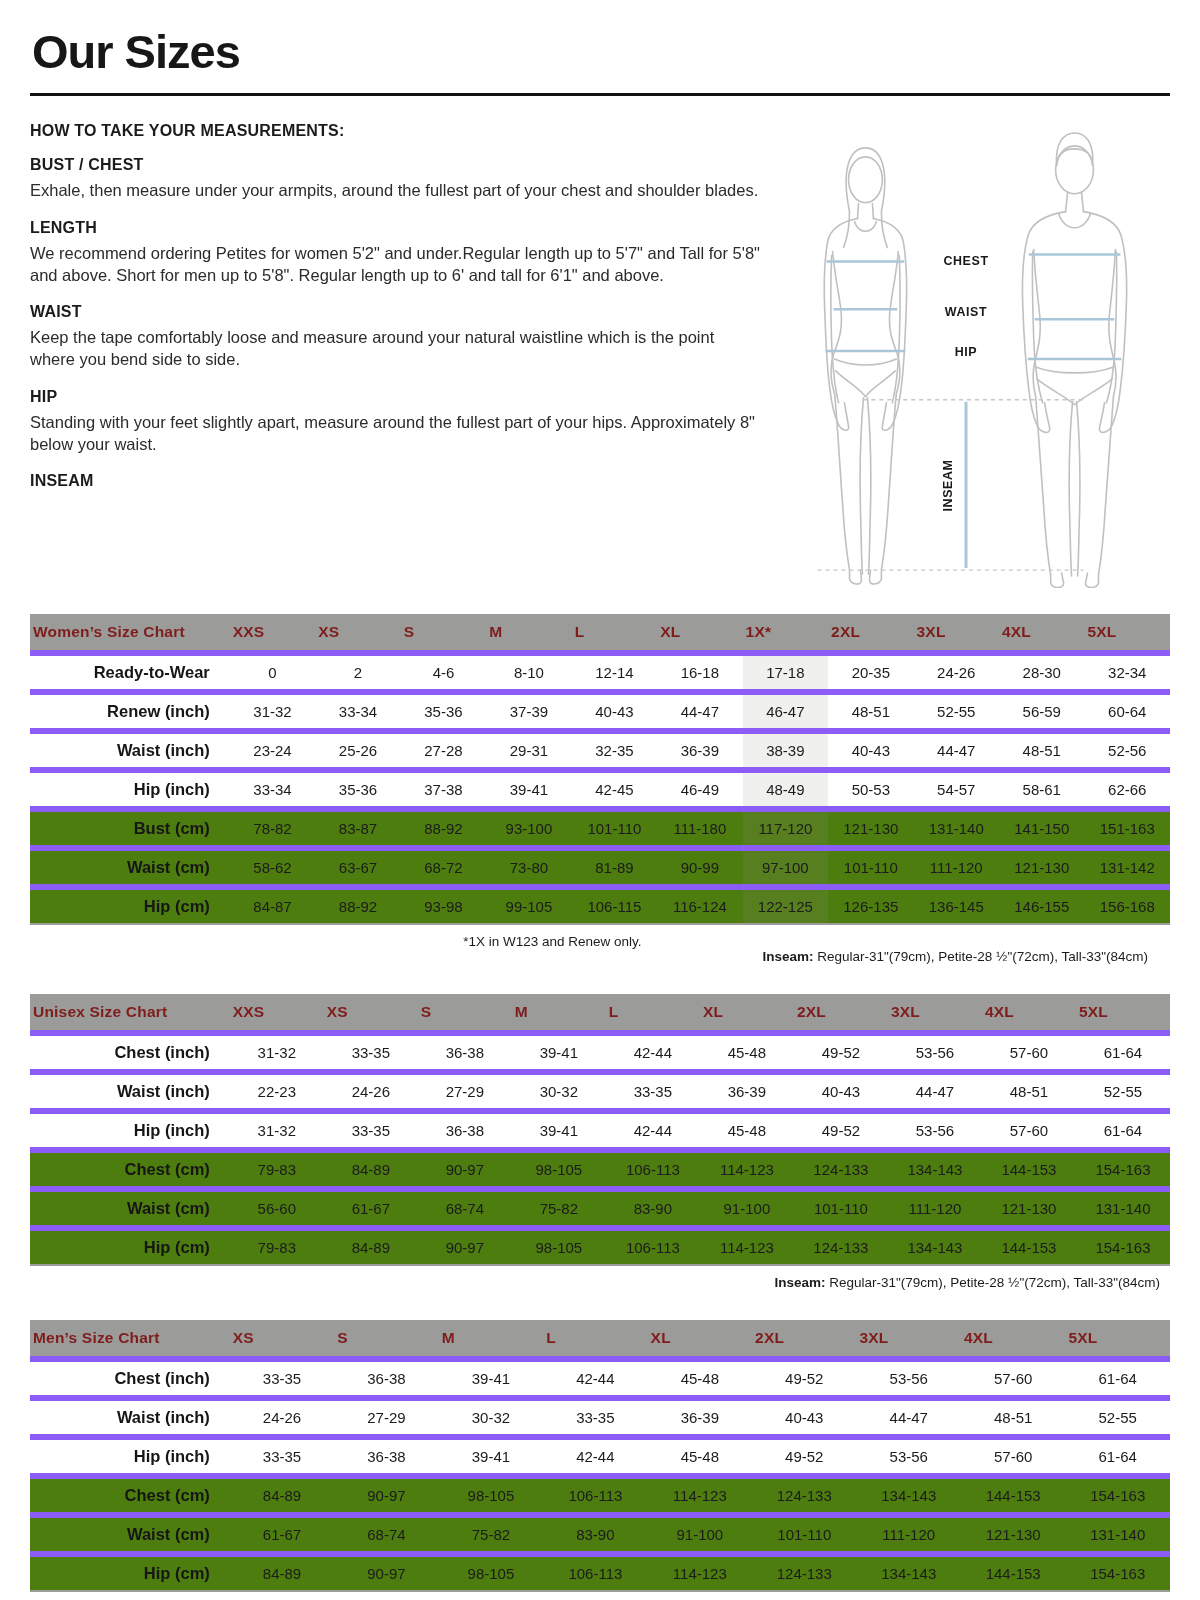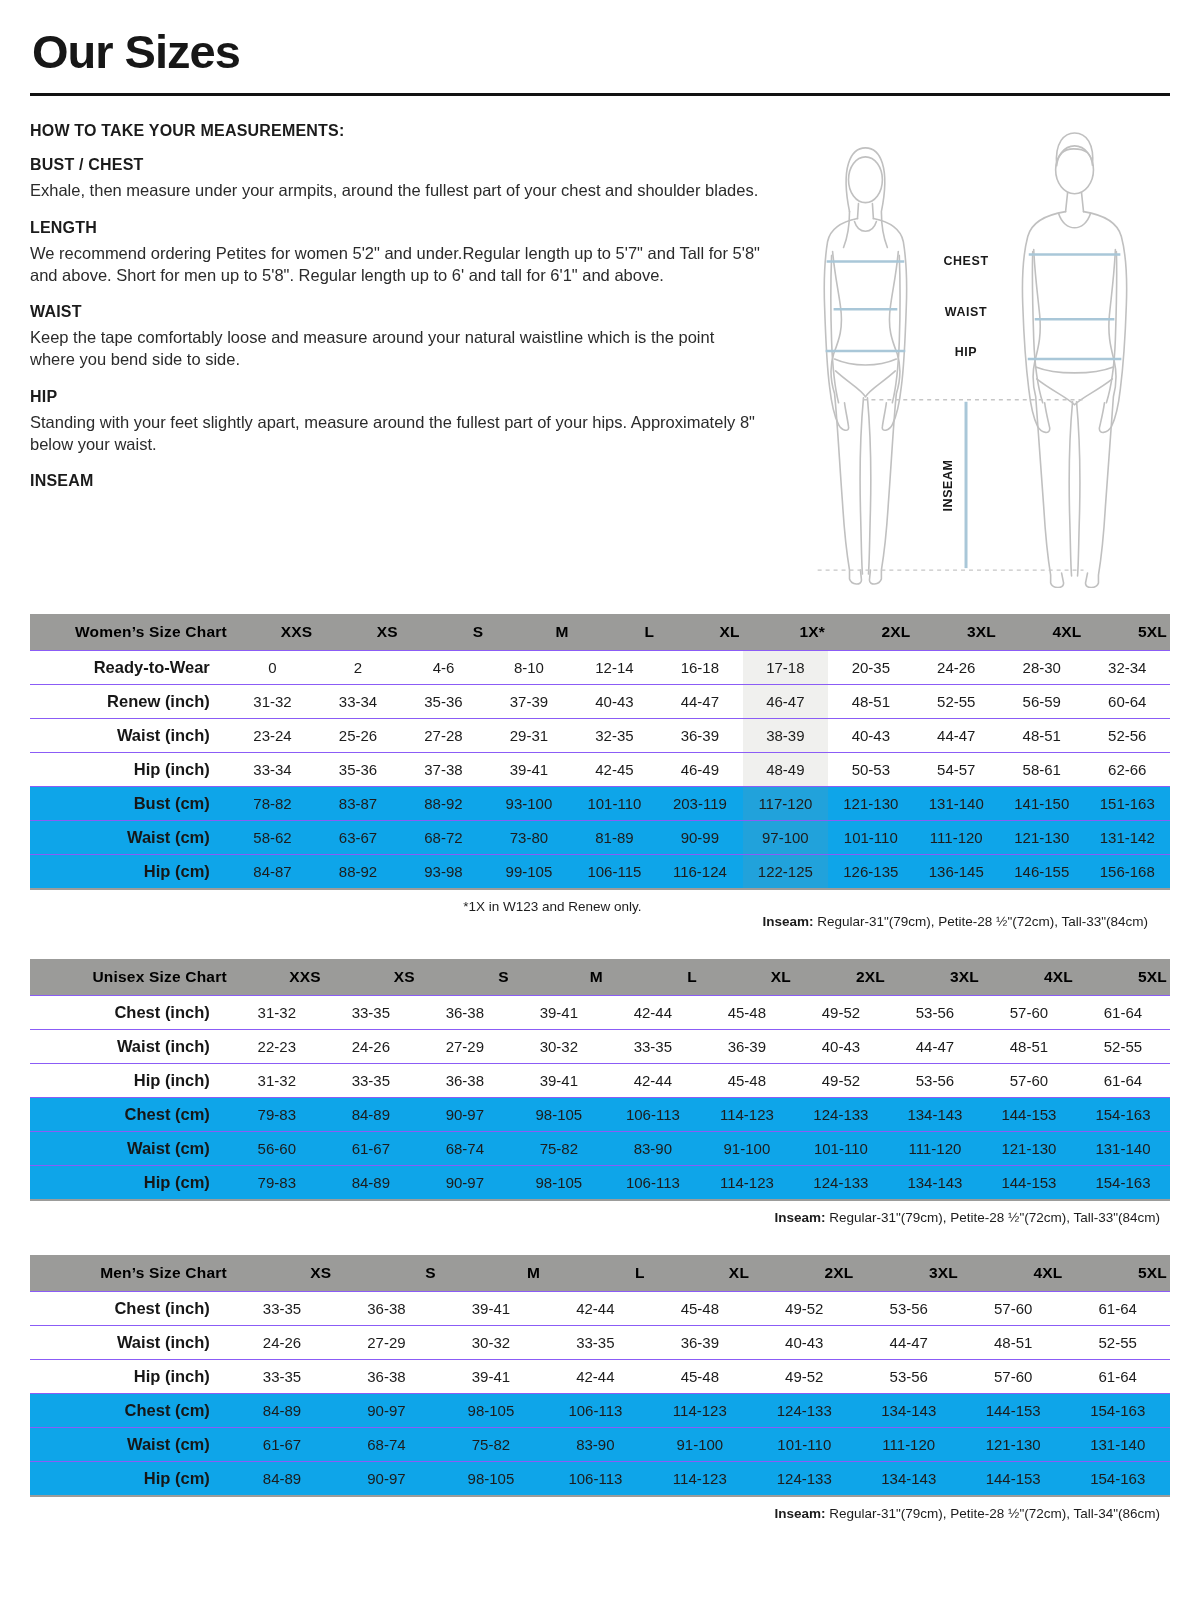--- a/index.html
+++ b/index.html
@@ -26,33 +26,33 @@
   .inseam-line{stroke:#a9c7d8;stroke-width:3;}
   .dashline{stroke:#c6c6c6;stroke-width:1.4;stroke-dasharray:4 4;}
   .diag-label{font-family:"Liberation Sans",sans-serif;font-size:12.5px;font-weight:700;fill:#191919;letter-spacing:.6px;}
 
   .tables{margin-top:22px;}
   table.size-table{
     width:1140px;border-collapse:collapse;table-layout:fixed;
     font-size:15px;color:#1c1c1c;
   }
   table.size-table thead th{
-    background:#9b9b99;color:#000000;font-weight:700;font-size:15.5px;
-    padding:9px 3px;text-align:right;letter-spacing:.2px;margin-left:40px;
+    background:#9b9b99;color:#7f1d1d;font-weight:700;font-size:15.5px;
+    padding:9px 3px;text-align:left;letter-spacing:.2px;margin-left:40px;
   }
   table.size-table thead th.label-col{width:17%;}
-  table.size-table tbody tr{border-top:1px solid #8b5cf6;}
+  table.size-table tbody tr{border-top:6px solid #8b5cf6;}
   table.size-table{border-bottom:2px solid #9c9c9a;}
   table.size-table tbody th.row-label{
     font-weight:700;font-size:16.5px;text-align:right;padding:7px 20px 7px 3px;color:#161616;
   }
   table.size-table tbody td{
     text-align:center;padding:7px 3px;font-weight:500;
   }
-  table.size-table tbody tr.shaded{background:#0ea5e9;}
+  table.size-table tbody tr.shaded{background:#4d7c0f;}
   table.size-table tbody td.hl{background:rgba(150,147,135,0.14);}
   .t-unisex tbody td,.t-unisex tbody th.row-label{padding-top:9.5px;padding-bottom:9.5px;}
   .t-men tbody td,.t-men tbody th.row-label{padding-top:8.5px;padding-bottom:8.5px;}
 
   .footnote-row{display:flex;align-items:baseline;width:1140px;margin-top:9px;font-size:13.5px;color:#1c1c1c;flex-direction:column;}
   .footnote-row .star-note{margin-left:38%;}
   .footnote-row .inseam-note{margin-left:auto;margin-right:22px;}
   .footnote-row.right-only .inseam-note{margin-right:10px;}
   .inseam-note b{font-weight:700;}
   .tbl-block{margin-top:30px;}
@@ -227,21 +227,21 @@
               <td>58-61</td>
               <td>62-66</td>
             </tr>
             <tr class="shaded">
               <th class="row-label">Bust (cm)</th>
               <td>78-82</td>
               <td>83-87</td>
               <td>88-92</td>
               <td>93-100</td>
               <td>101-110</td>
-              <td>203-119</td>
+              <td>111-180</td>
               <td class="hl">117-120</td>
               <td>121-130</td>
               <td>131-140</td>
               <td>141-150</td>
               <td>151-163</td>
             </tr>
             <tr class="shaded">
               <th class="row-label">Waist (cm)</th>
               <td>58-62</td>
               <td>63-67</td>

